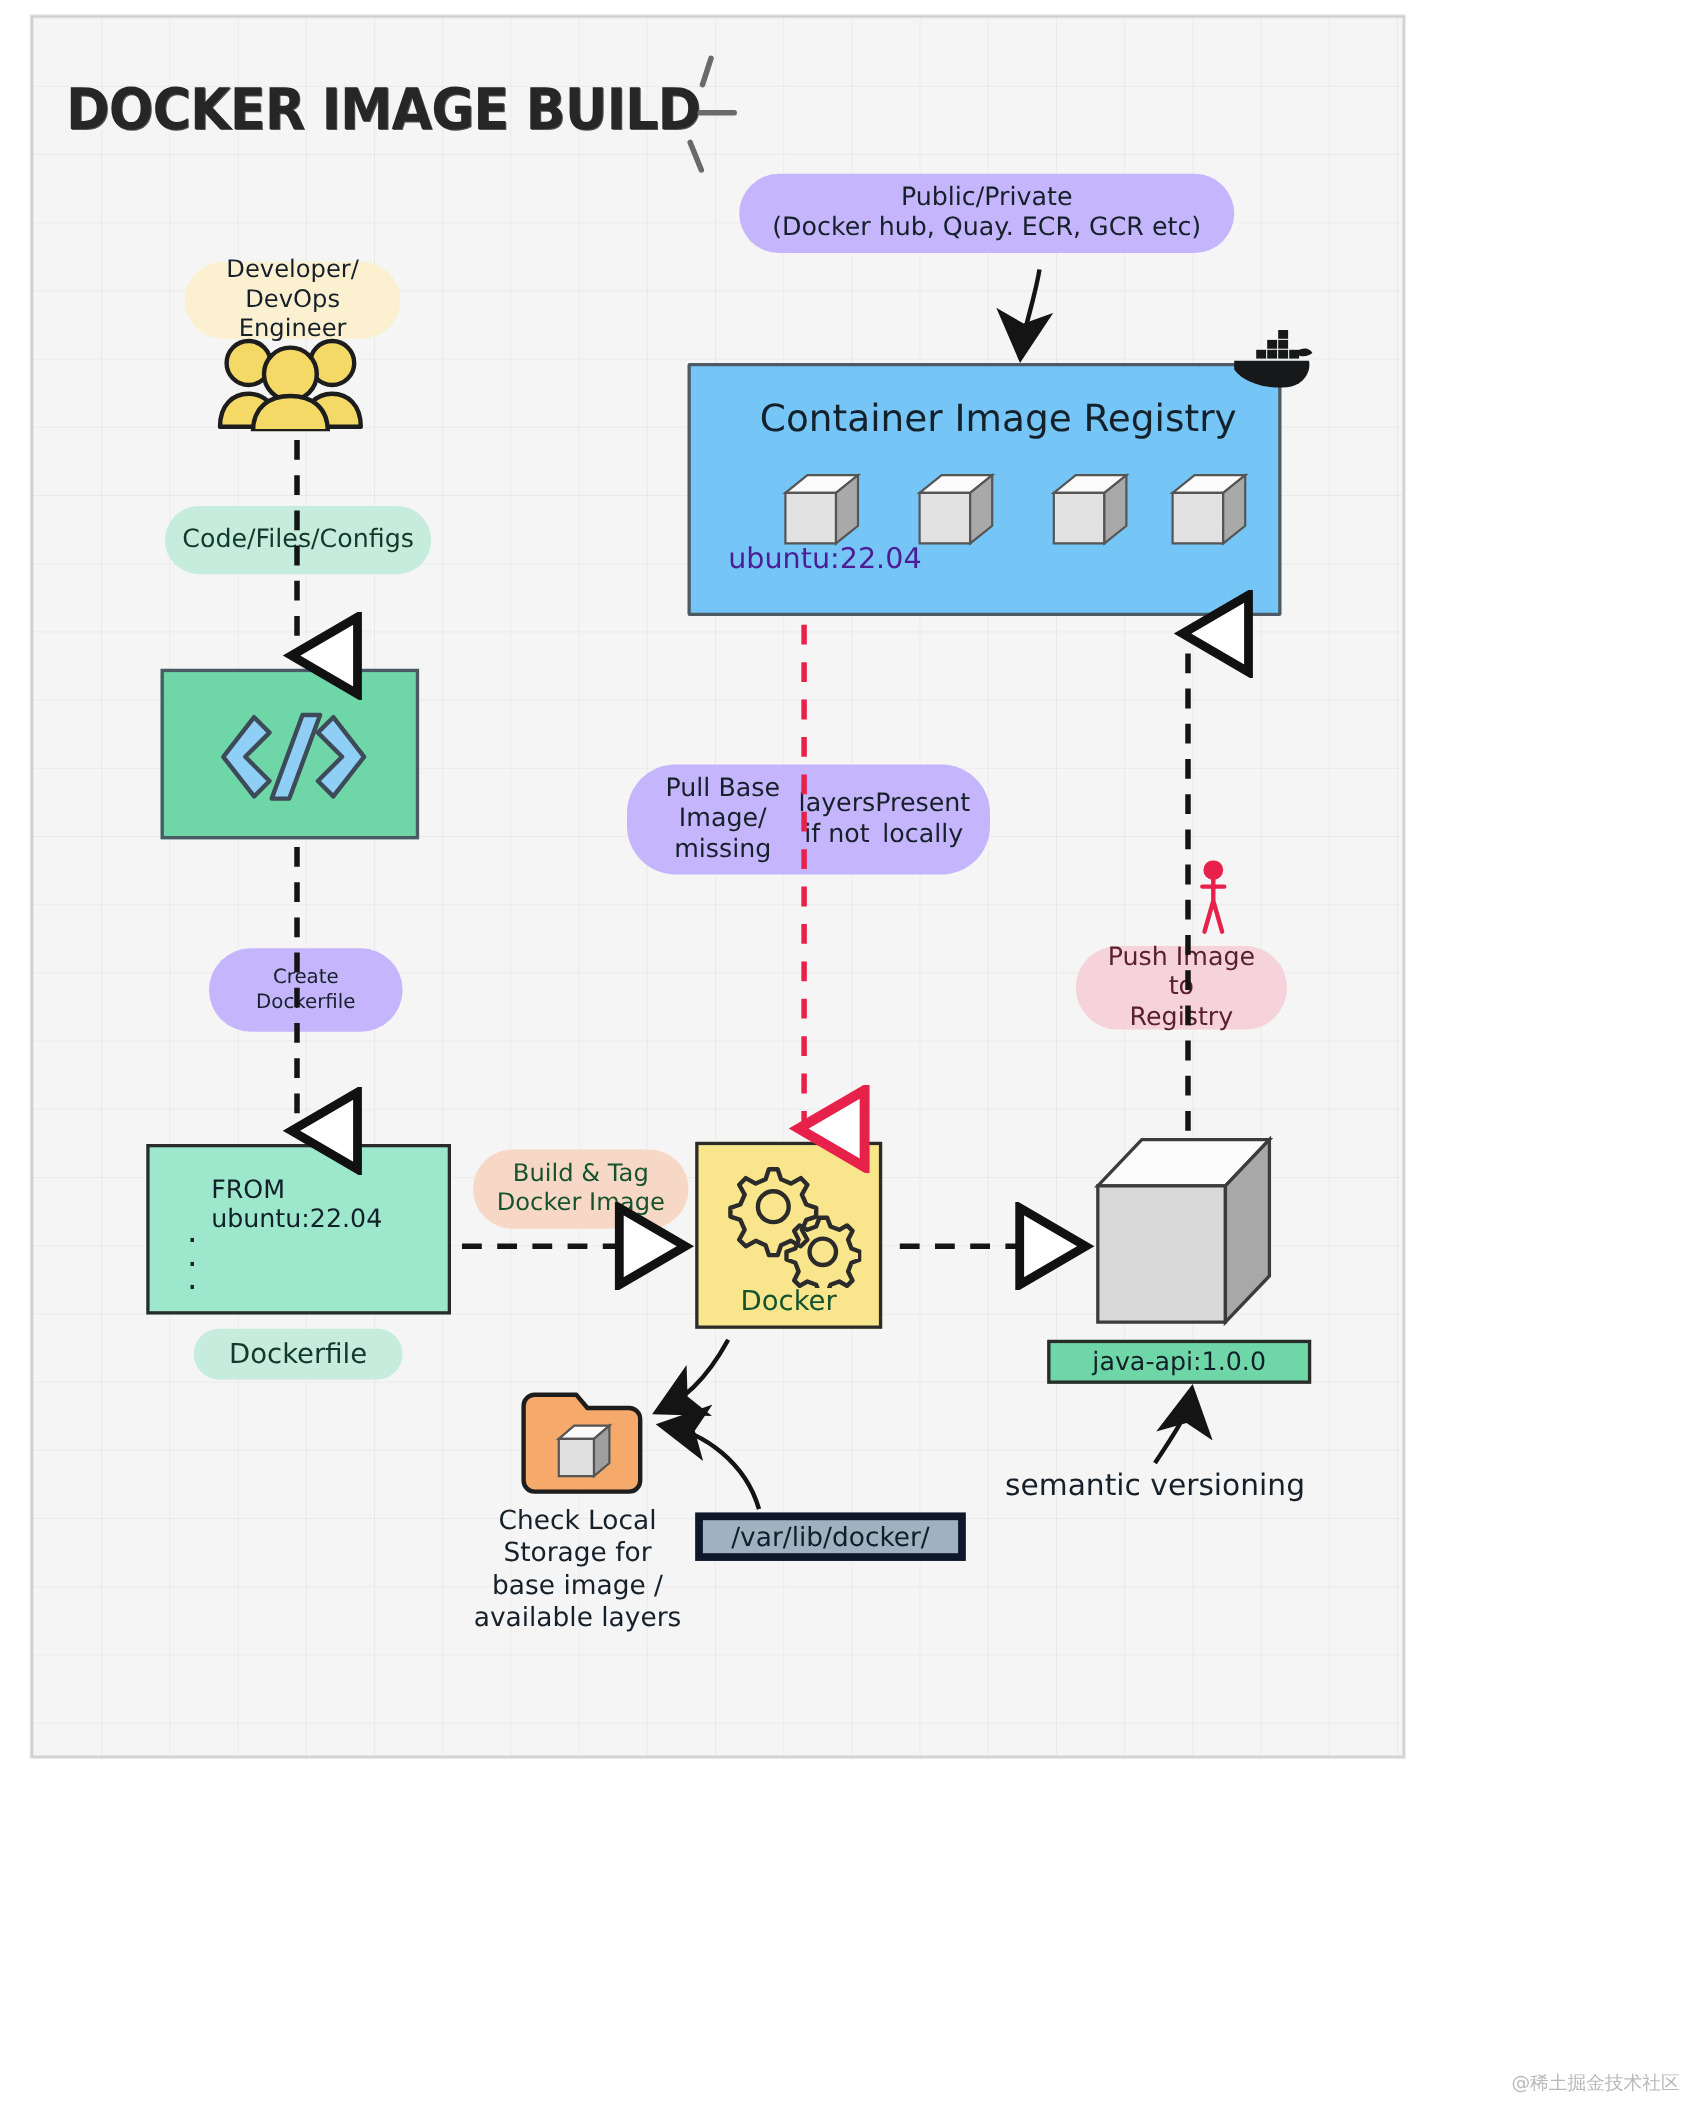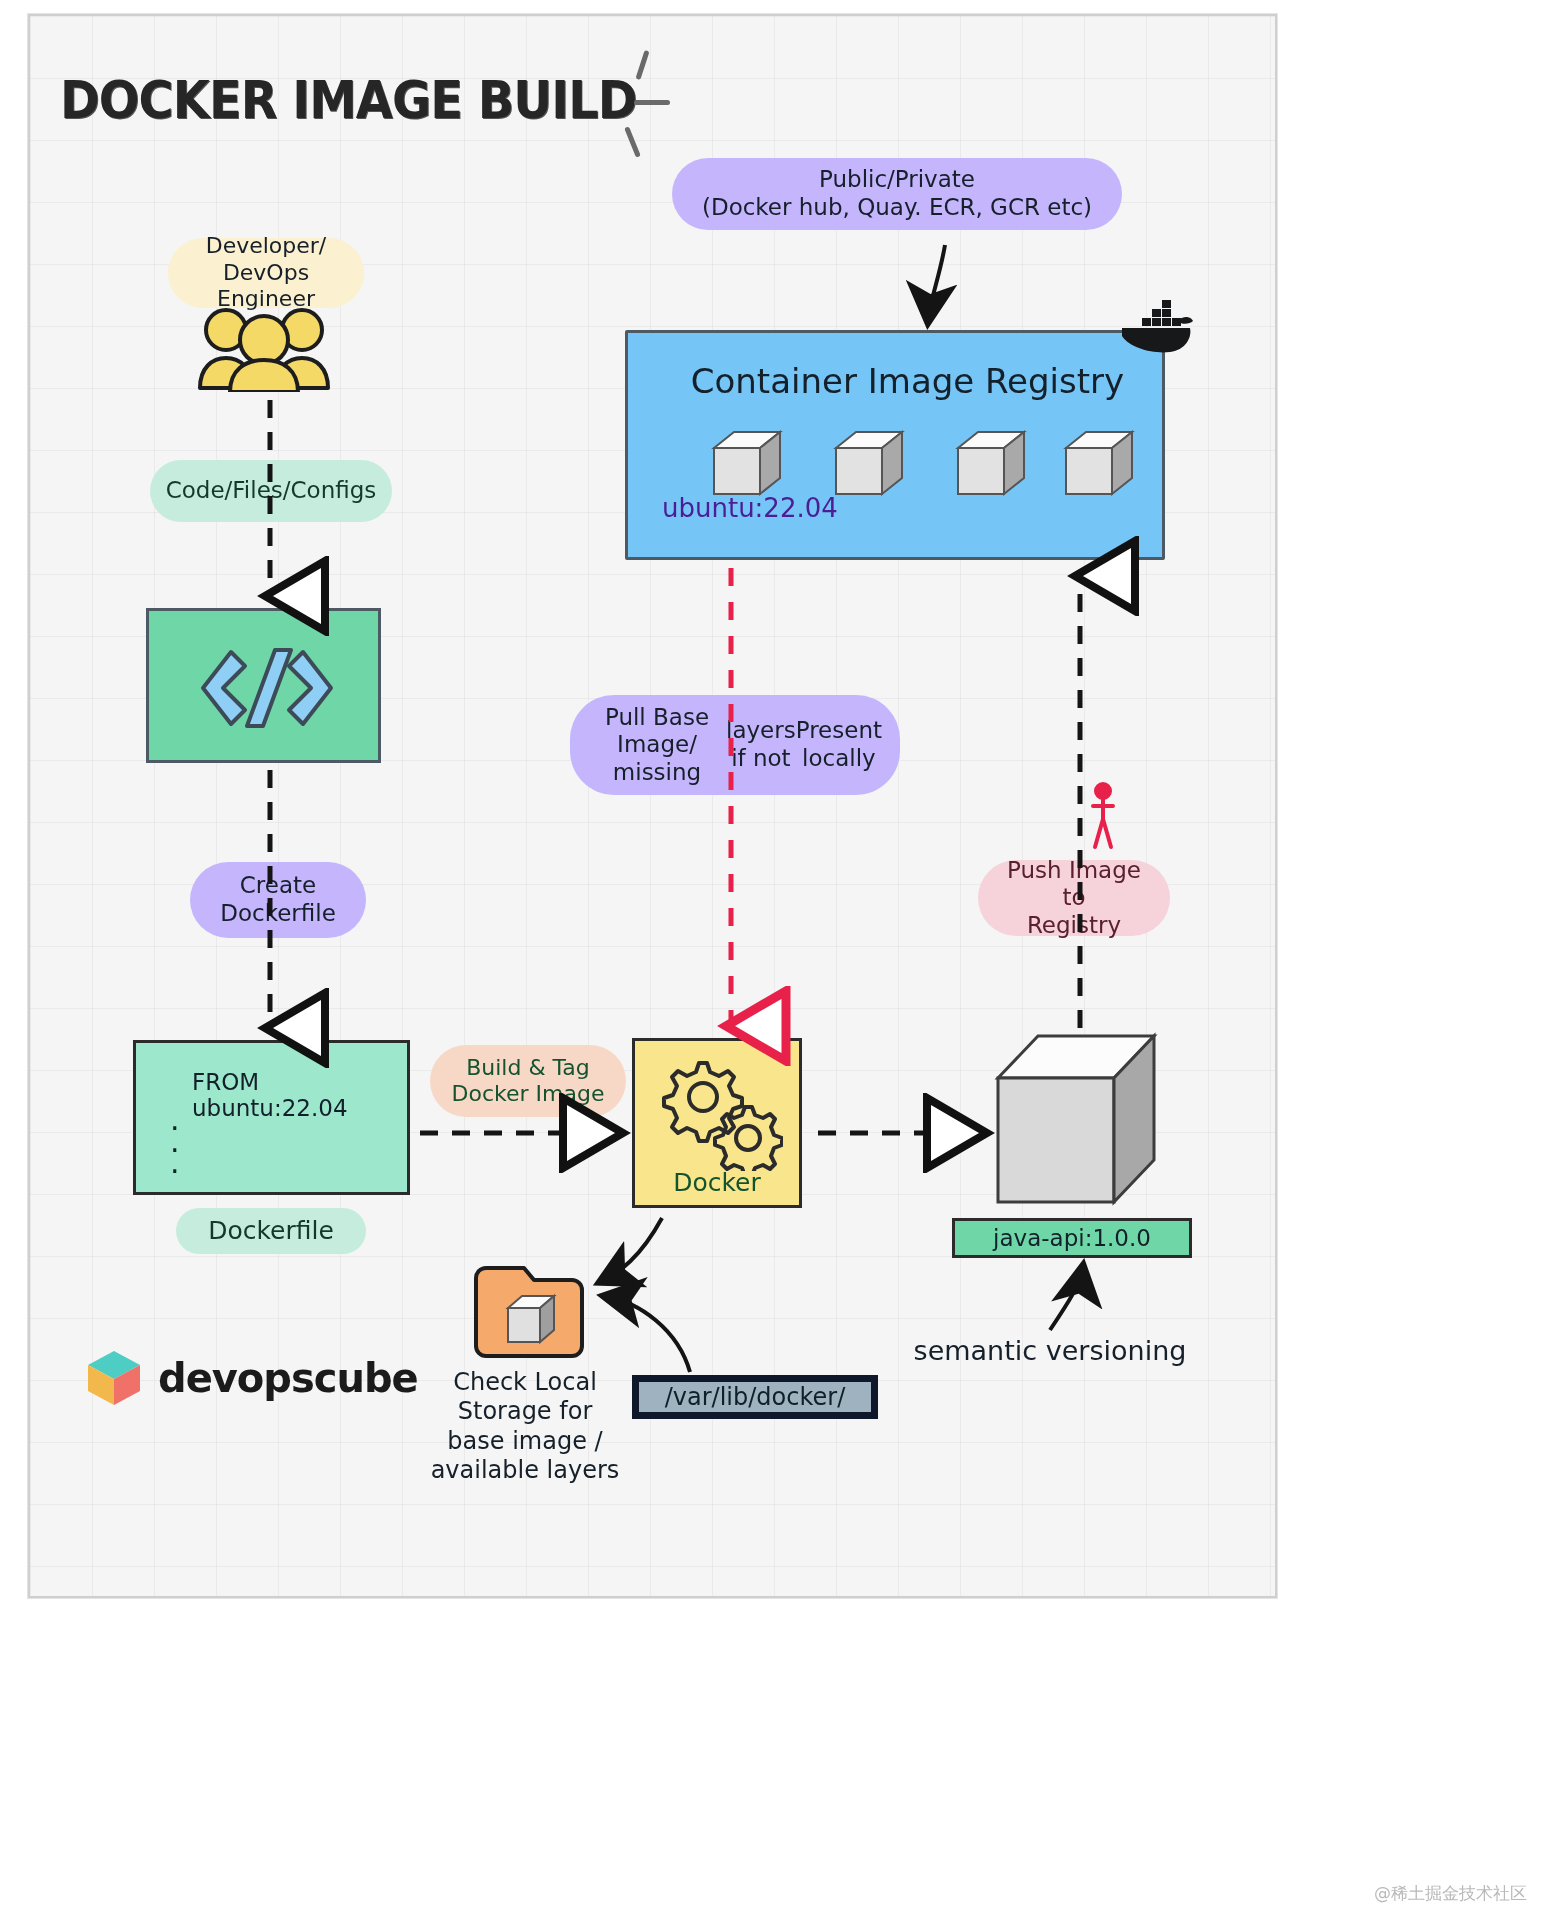--- a/index.html
+++ b/index.html
@@ -186,21 +186,21 @@
   <div class="node" id="codebox">
     <svg style="position:absolute;left:48px;top:33px;" width="140" height="88" viewBox="0 0 140 88">
       <g fill="#8fcff5" stroke="#3d4a57" stroke-width="4" stroke-linejoin="round">
         <polygon points="34,8 48,22 26,44 48,66 34,80 6,44"></polygon>
         <polygon points="78,6 94,6 66,82 50,82"></polygon>
         <polygon points="106,8 134,44 106,80 92,66 114,44 92,22"></polygon>
       </g>
     </svg>
   </div>
 
-  <div class="pill pill-blue" style="left:190px;top:862px;width:176px;height:76px;flex-direction:column;font-size:23px;">
+  <div class="pill pill-blue" style="left:190px;top:862px;width:176px;height:76px;flex-direction:column;font-size:18px;">
     <span>Create</span>
     <span>Dockerfile</span>
   </div>
 
   <div class="node" id="dockerfilebox">
     <div class="line">FROM ubuntu:22.04</div>
     <div class="dots">.<br>.<br>.</div>
   </div>
   <div class="pill pill-green" style="left:176px;top:1208px;width:190px;height:46px;font-size:25px;">Dockerfile</div>
 
@@ -253,28 +253,20 @@
     <polygon points="70,46 84,34 84,68 70,80" fill="#9f9f9f" stroke="#555" stroke-width="2"></polygon>
   </svg>
   <div class="caption hand" id="checklocal">
     <div>Check Local</div>
     <div>Storage for</div>
     <div>base image /</div>
     <div>available layers</div>
   </div>
   <div class="node" id="varlib">/var/lib/docker/</div>
 
-  <div class="node" id="logo">
-    <svg width="60" height="60" viewBox="0 0 60 60">
-      <polygon points="4,17 30,3 56,17 30,31" fill="#4ecdc4"></polygon>
-      <polygon points="4,17 30,31 30,57 4,43" fill="#f2b84b"></polygon>
-      <polygon points="30,31 56,17 56,43 30,57" fill="#f07167"></polygon>
-    </svg>
-    <span class="word">devopscube</span>
-  </div>
 
   <div id="watermark">@稀土掘金技术社区</div>
 
   <svg id="wires">
     <defs>
       <marker id="hollowDown" markerWidth="16" markerHeight="16" refX="8" refY="13" orient="auto">
         <polygon points="1,2 15,2 8,14" fill="#fff" stroke="#111" stroke-width="1.6"></polygon>
       </marker>
       <marker id="hollowRight" markerWidth="16" markerHeight="16" refX="13" refY="8" orient="auto">
         <polygon points="2,1 2,15 14,8" fill="#fff" stroke="#111" stroke-width="1.6"></polygon>

